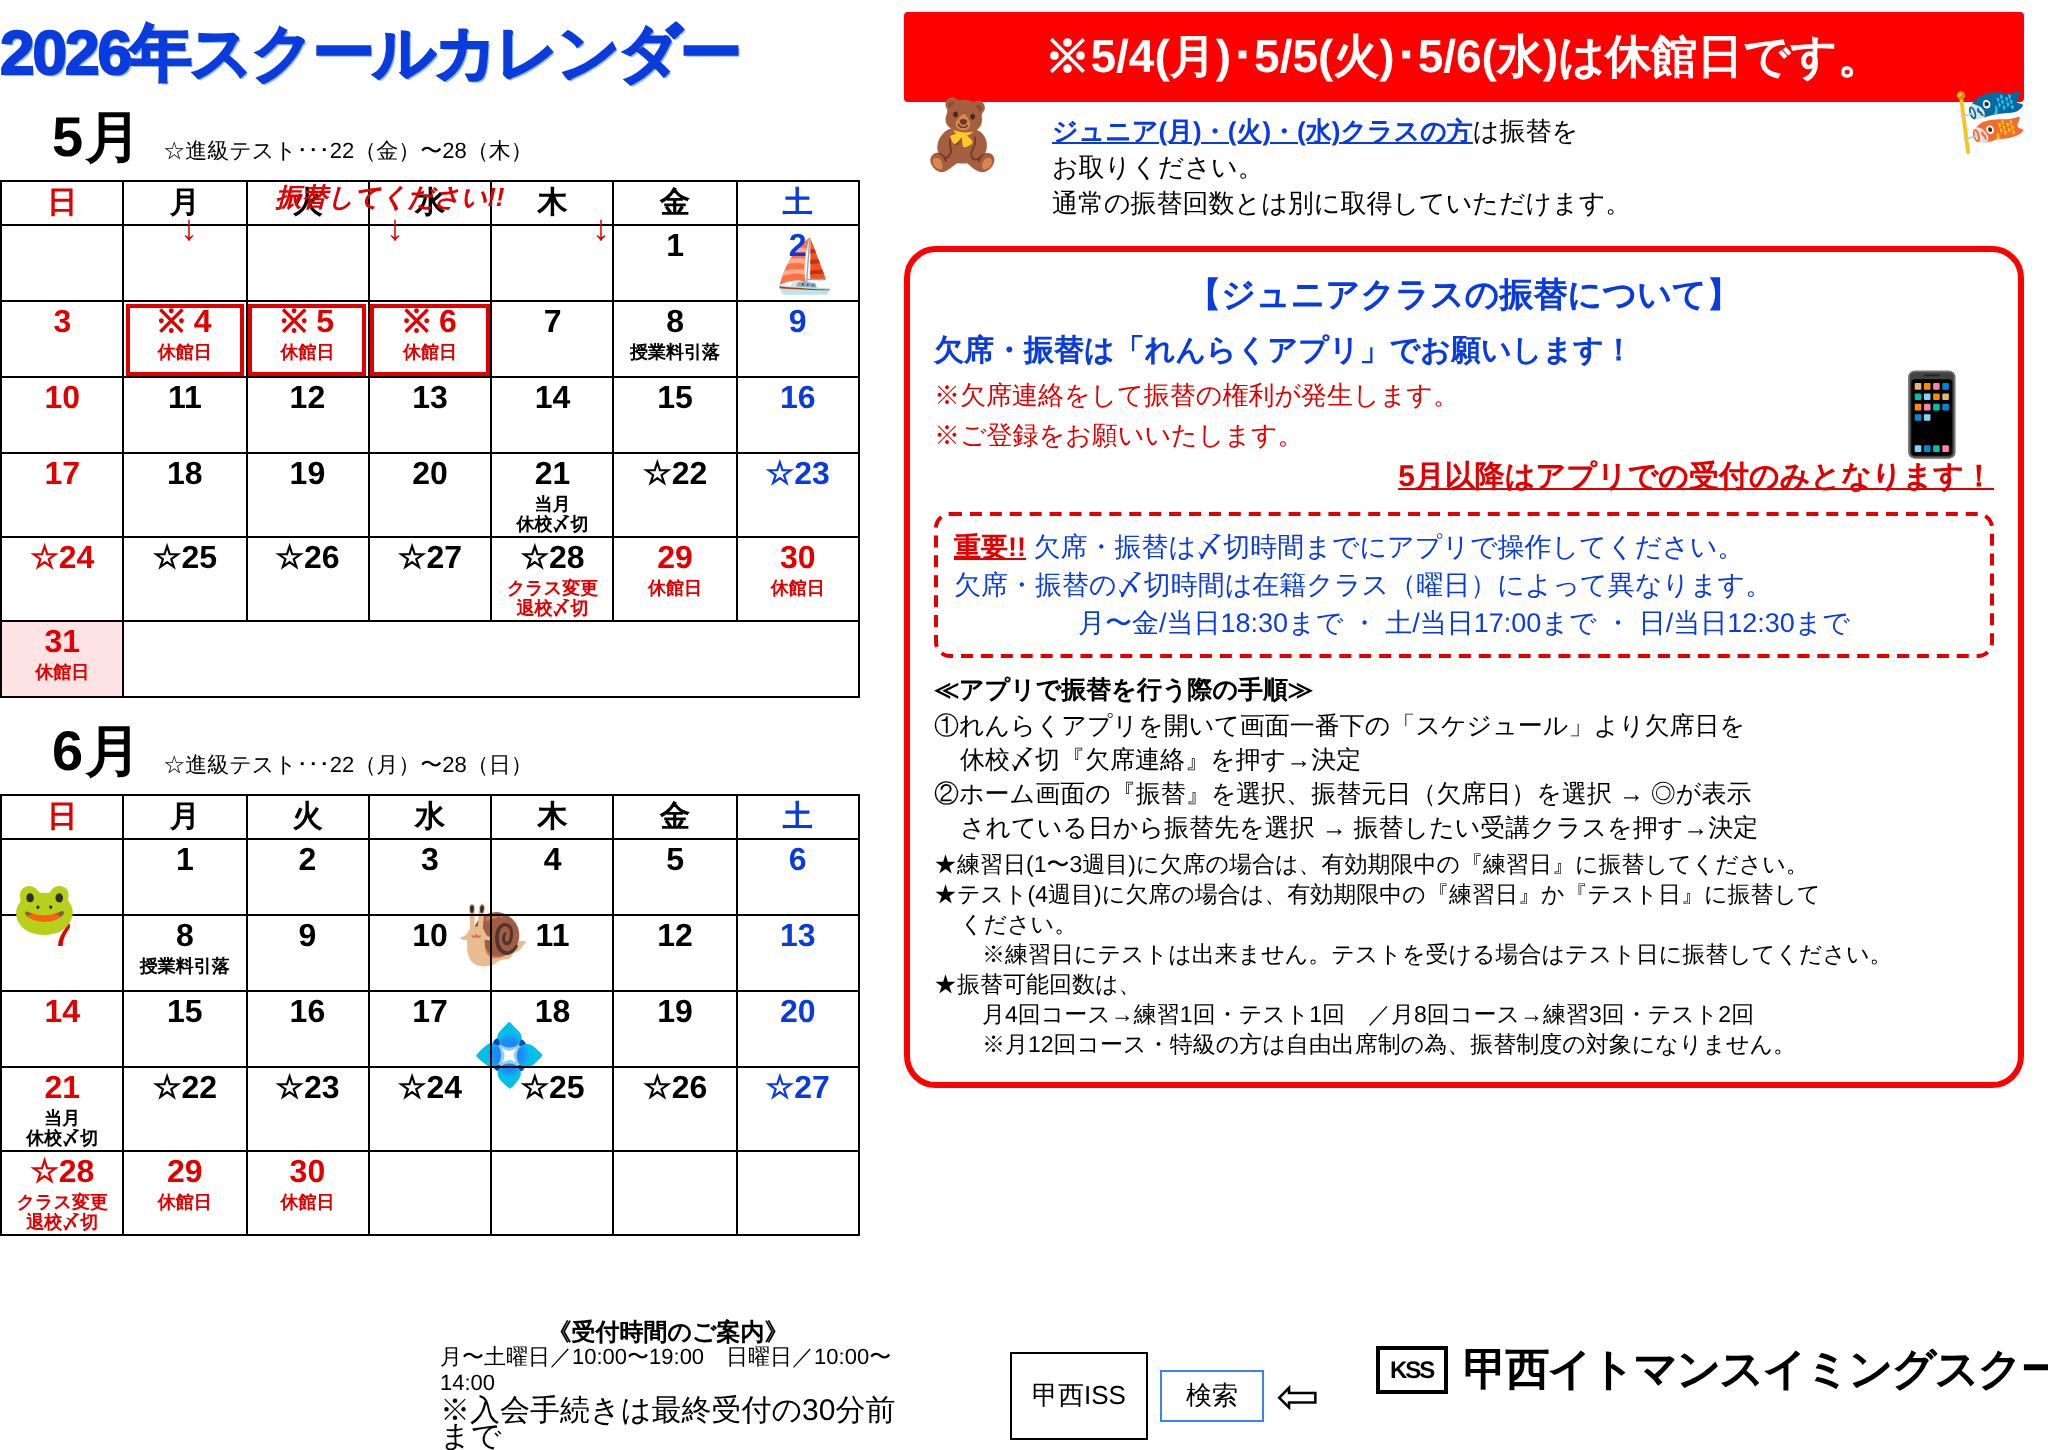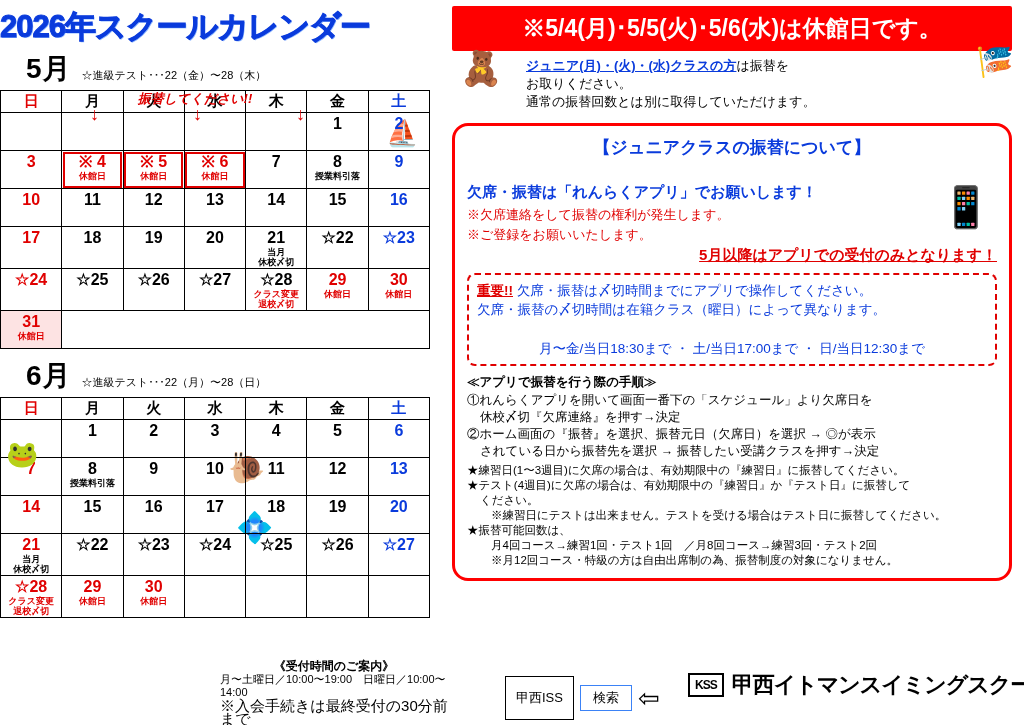--- a/index.html
+++ b/index.html
@@ -97,21 +97,21 @@
     min-height:58px;
   }
   .note-blue { color:#0a3bdc; font-weight:bold; text-decoration:underline; }
   .bear { position:absolute; left:8px; top:2px; font-size:34px; }
   .koi { position:absolute; right:4px; top:-4px; font-size:30px; }
 
   .redbox {
     margin-top:8px; border:3px solid #ff0000; border-radius:16px;
     width:560px; padding:8px 12px 10px 12px; position:relative;
   }
-  .rb-title { text-align:center; font-weight:bold; font-size:17px; color:#0a3bdc; margin:2px 0 24px 0;}
+  .rb-title { text-align:center; font-weight:bold; font-size:17px; color:#0a3bdc; margin:2px 0 7px 0;}
   .rb-line1 { color:#0a3bdc; font-weight:bold; font-size:15px; margin-bottom:4px;}
   .rb-line2 { color:#e00000; font-size:13px; margin-bottom:2px;}
   .rb-line3 { color:#e00000; font-size:13px; }
   .rb-line4 { color:#e00000; font-size:15px; font-weight:bold; text-decoration:underline; margin-top:2px;text-align:right;}
   .phone-hand { position:absolute; right:18px; top:58px; font-size:40px; }
 
   .dashbox {
     margin-top:8px; border:2px dashed #e00000; border-radius:8px; padding:6px 8px;
     font-size:13.5px; line-height:19px; color:#0a3bdc;
   }
@@ -467,21 +467,21 @@
       <div class="rb-line1">欠席・振替は「れんらくアプリ」でお願いします！</div>
       <div class="rb-line2">※欠席連絡をして振替の権利が発生します。</div>
       <div class="rb-line3">※ご登録をお願いいたします。</div>
       <div class="rb-line4">5月以降はアプリでの受付のみとなります！</div>
 
       <div class="dashbox">
         <div>
           <span class="dash-imp">重要!!</span><span> 欠席・振替は〆切時間までにアプリで操作してください。</span>
         </div>
         <div>欠席・振替の〆切時間は在籍クラス（曜日）によって異なります。</div>
-        <div style="text-align:center;margin-top:20px;">月〜金/当日18:30まで ・ 土/当日17:00まで ・ 日/当日12:30まで</div>
+        <div style="text-align:center;">月〜金/当日18:30まで ・ 土/当日17:00まで ・ 日/当日12:30まで</div>
       </div>
 
       <div class="proc">
         <div class="proc-title">≪アプリで振替を行う際の手順≫</div>
         <p>①れんらくアプリを開いて画面一番下の「スケジュール」より欠席日を</p>
         <p class="ind">休校〆切『欠席連絡』を押す→決定</p>
         <p>②ホーム画面の『振替』を選択、振替元日（欠席日）を選択 → ◎が表示</p>
         <p class="ind">されている日から振替先を選択 → 振替したい受講クラスを押す→決定</p>
 
         <div class="star-list">

